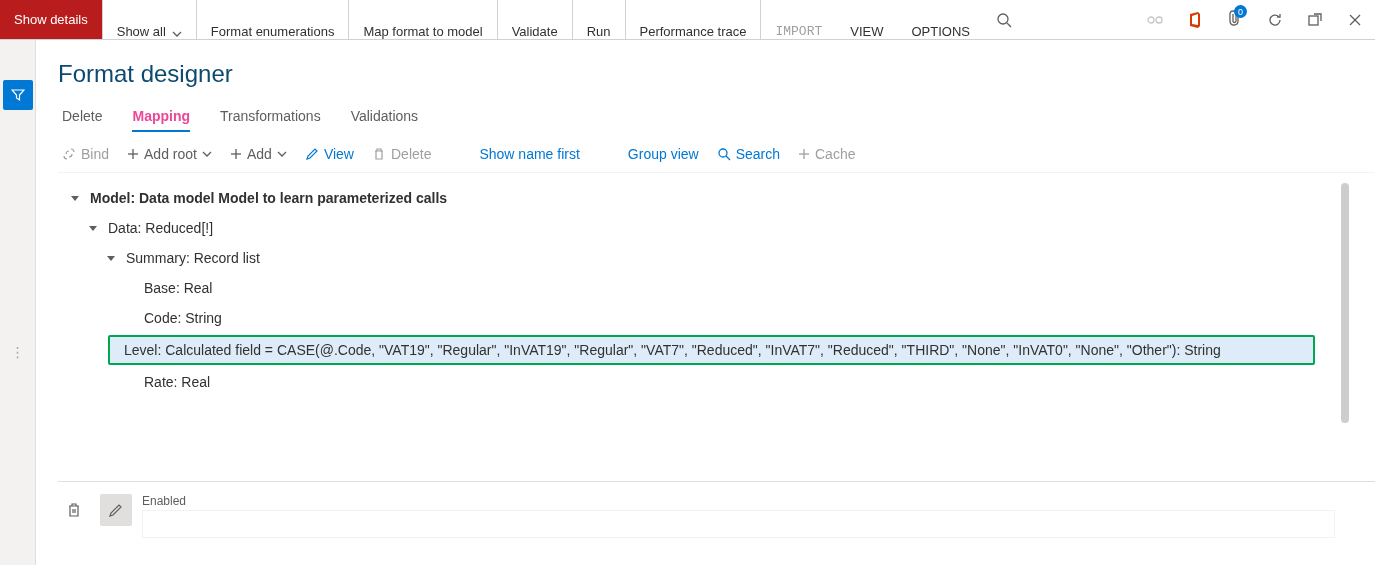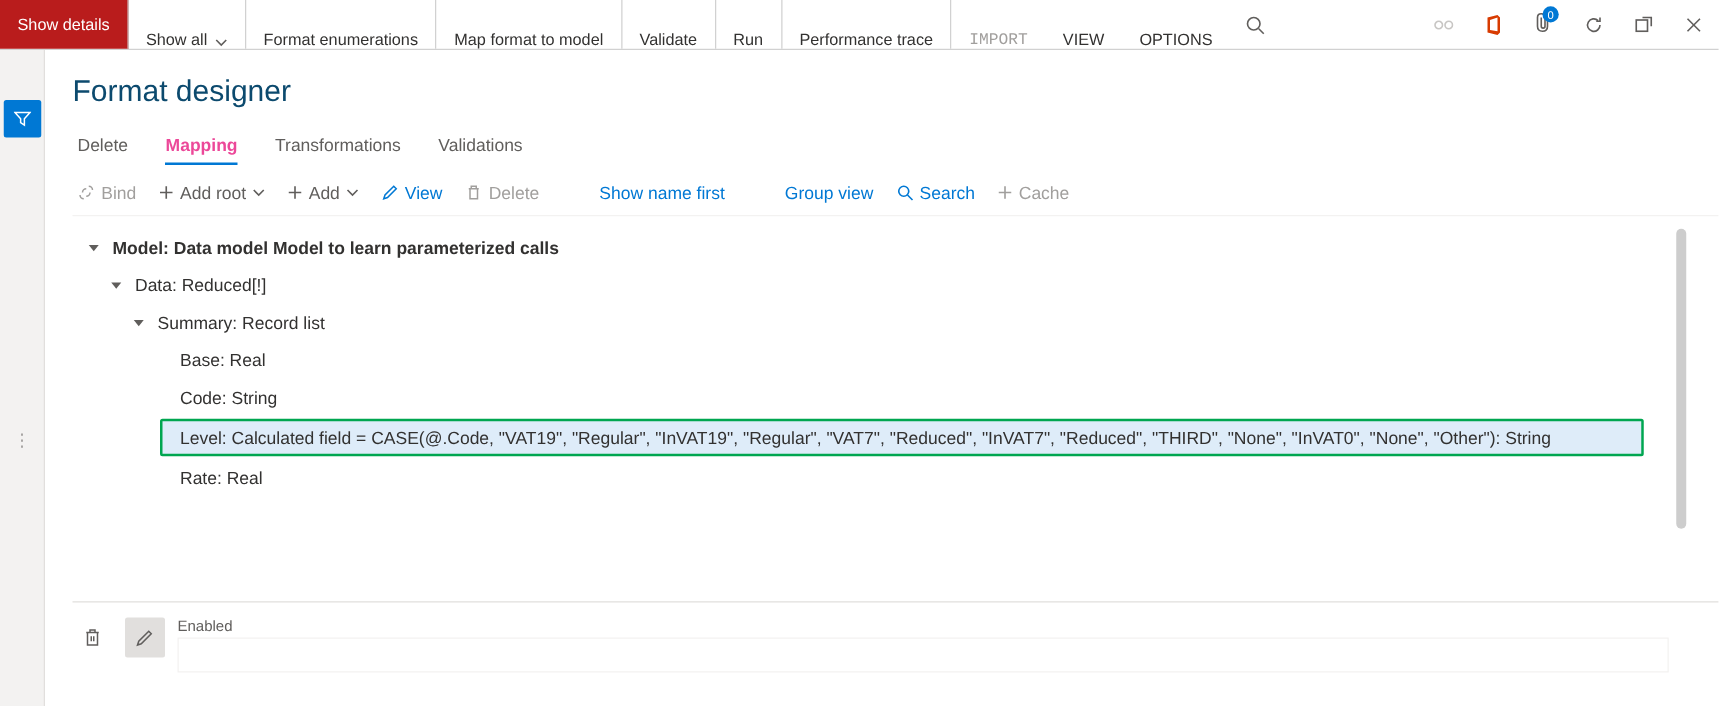--- a/index.html
+++ b/index.html
@@ -448,21 +448,21 @@
           <span class="indent" style="width:86px"></span>
           <span>Base: Real</span>
         </div>
 
         <div class="tree-row">
           <span class="indent" style="width:86px"></span>
           <span>Code: String</span>
         </div>
 
         <div class="tree-row-wrap-selected">
-          <div class="tree-row selected" style="margin-left:70px">
+          <div class="tree-row selected" style="margin-left:50px">
             <span class="indent" style="width:8px"></span>
             <span>Level: Calculated field = CASE(@.Code, "VAT19", "Regular", "InVAT19", "Regular", "VAT7", "Reduced", "InVAT7", "Reduced", "THIRD", "None", "InVAT0", "None", "Other"): String</span>
           </div>
         </div>
 
         <div class="tree-row">
           <span class="indent" style="width:86px"></span>
           <span>Rate: Real</span>
         </div>
 

